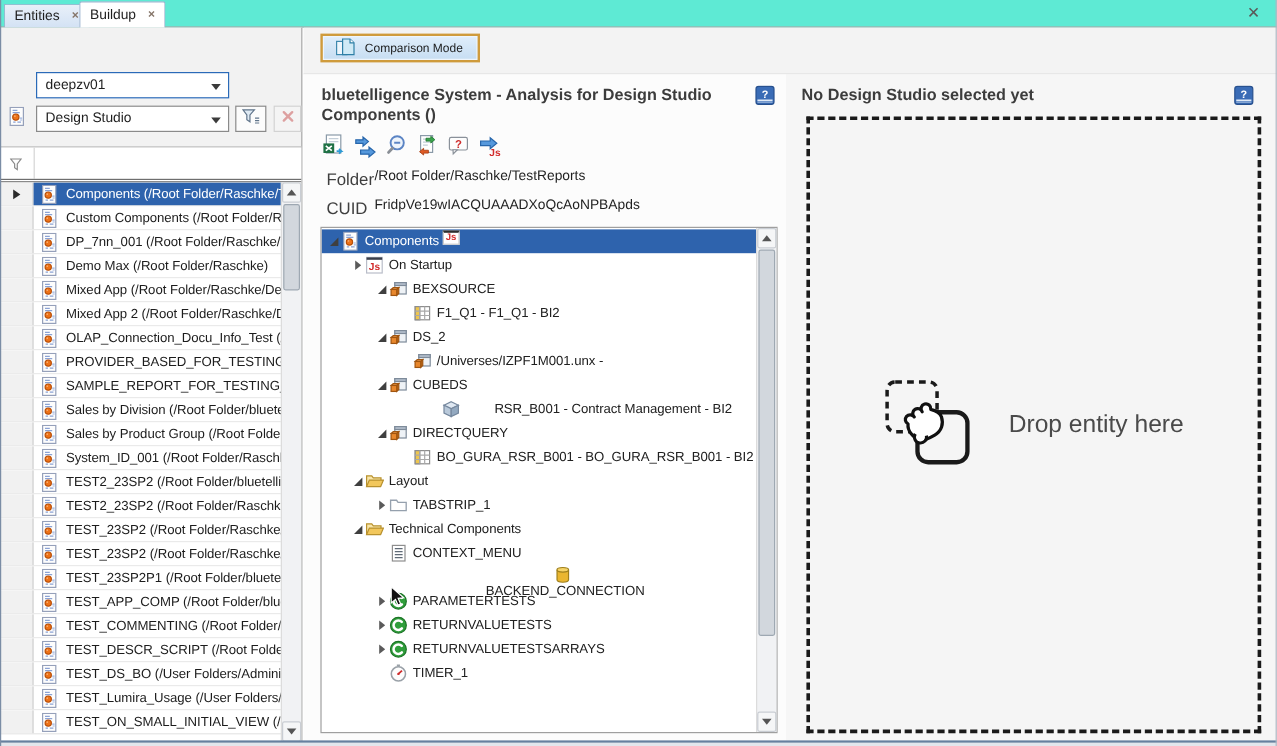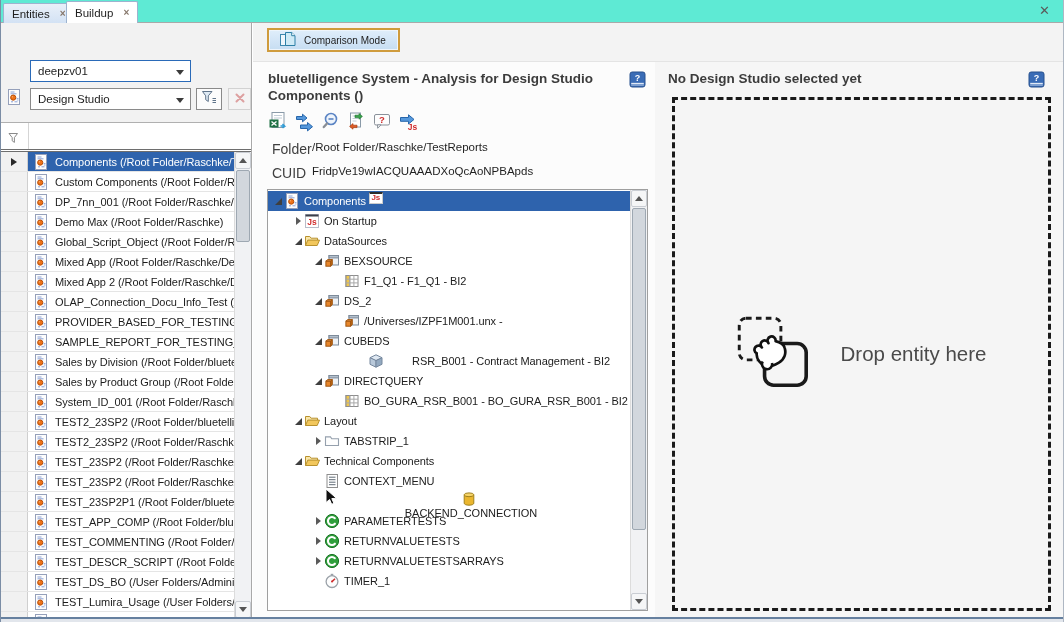--- a/index.html
+++ b/index.html
@@ -187,34 +187,20 @@
           <div class="selcell"></div>
           <div class="rest">
             <span class="ic"><svg width="16" height="16" viewBox="0 0 16 16">
                 <rect x="2.5" y="0.5" width="11" height="15" fill="#fdfdfd" stroke="#95a0ba"></rect>
                 <path d="M4.5 3h4M4.5 4.8h6" stroke="#8ba2d4" fill="none"></path>
                 <circle cx="7.2" cy="8.6" r="2.6" fill="#ee7218" stroke="#b94e07"></circle>
                 <circle cx="6.4" cy="7.8" r="0.7" fill="#f8a96a" stroke="none"></circle>
                 <path d="M5 12.8h2M8.5 12.8h3" stroke="#8ba2d4" fill="none"></path>
                 <path d="M10.5 9.5h2M10.8 11h1.7" stroke="#9db2dd" fill="none"></path>
               </svg></span>
-            <span class="lbl">Global_Script_Object (/Root Folder/R</span>
-          </div>
-        </div>
-        <div class="lrow">
-          <div class="selcell"></div>
-          <div class="rest">
-            <span class="ic"><svg width="16" height="16" viewBox="0 0 16 16">
-                <rect x="2.5" y="0.5" width="11" height="15" fill="#fdfdfd" stroke="#95a0ba"></rect>
-                <path d="M4.5 3h4M4.5 4.8h6" stroke="#8ba2d4" fill="none"></path>
-                <circle cx="7.2" cy="8.6" r="2.6" fill="#ee7218" stroke="#b94e07"></circle>
-                <circle cx="6.4" cy="7.8" r="0.7" fill="#f8a96a" stroke="none"></circle>
-                <path d="M5 12.8h2M8.5 12.8h3" stroke="#8ba2d4" fill="none"></path>
-                <path d="M10.5 9.5h2M10.8 11h1.7" stroke="#9db2dd" fill="none"></path>
-              </svg></span>
             <span class="lbl">Mixed App (/Root Folder/Raschke/De</span>
           </div>
         </div>
         <div class="lrow">
           <div class="selcell"></div>
           <div class="rest">
             <span class="ic"><svg width="16" height="16" viewBox="0 0 16 16">
                 <rect x="2.5" y="0.5" width="11" height="15" fill="#fdfdfd" stroke="#95a0ba"></rect>
                 <path d="M4.5 3h4M4.5 4.8h6" stroke="#8ba2d4" fill="none"></path>
                 <circle cx="7.2" cy="8.6" r="2.6" fill="#ee7218" stroke="#b94e07"></circle>
@@ -565,30 +551,20 @@
           <span class="exp">
             <span class="exp-c"></span>
           </span>
           <span class="tic"><svg width="16" height="16" viewBox="0 0 16 16">
               <rect x="1.5" y="1.5" width="13" height="13" fill="#fff" stroke="#b9bdc9"></rect>
               <rect x="1.5" y="1.5" width="13" height="2" fill="#3a3f4a" stroke="none"></rect>
               <text x="8" y="12" font-size="8.5" font-weight="bold" font-family="Liberation Sans,sans-serif" fill="#d22d2d" text-anchor="middle">Js</text>
             </svg></span>
           <span>On Startup</span>
         </div>
-        <div class="trow" style="padding-left: 24px;">
-          <span class="exp">
-            <span class="exp-e"></span>
-          </span>
-          <span class="tic"><svg width="16" height="16" viewBox="0 0 16 16">
-              <path d="M1.5 12.5V3.5h4.3l1.3 1.7h6.4v2.3" fill="#f9e6a9" stroke="#b8912e"></path>
-              <path d="M1.5 12.5l2.3-5.4h11.7l-2.3 5.4z" fill="#f2c75c" stroke="#b8912e"></path>
-            </svg></span>
-          <span>DataSources</span>
-        </div>
         <div class="trow" style="padding-left: 44px;">
           <span class="exp">
             <span class="exp-e"></span>
           </span>
           <span class="tic"><svg width="16" height="16" viewBox="0 0 16 16">
               <rect x="5" y="2.5" width="9.5" height="9.5" fill="#eef2f6" stroke="#7e8b9a"></rect>
               <rect x="5" y="2.5" width="9.5" height="2.4" fill="#b3bfcc" stroke="#7e8b9a"></rect>
               <path d="M2 8.2l1.7-1.6h4.6L6.6 8.2z" fill="#f0a050" stroke="#a05510"></path>
               <path d="M6.6 8.2l1.7-1.6v5l-1.7 1.6z" fill="#c06a12" stroke="#a05510"></path>
               <rect x="1.9" y="8.2" width="4.7" height="5" fill="#e8872c" stroke="#a05510"></rect>

